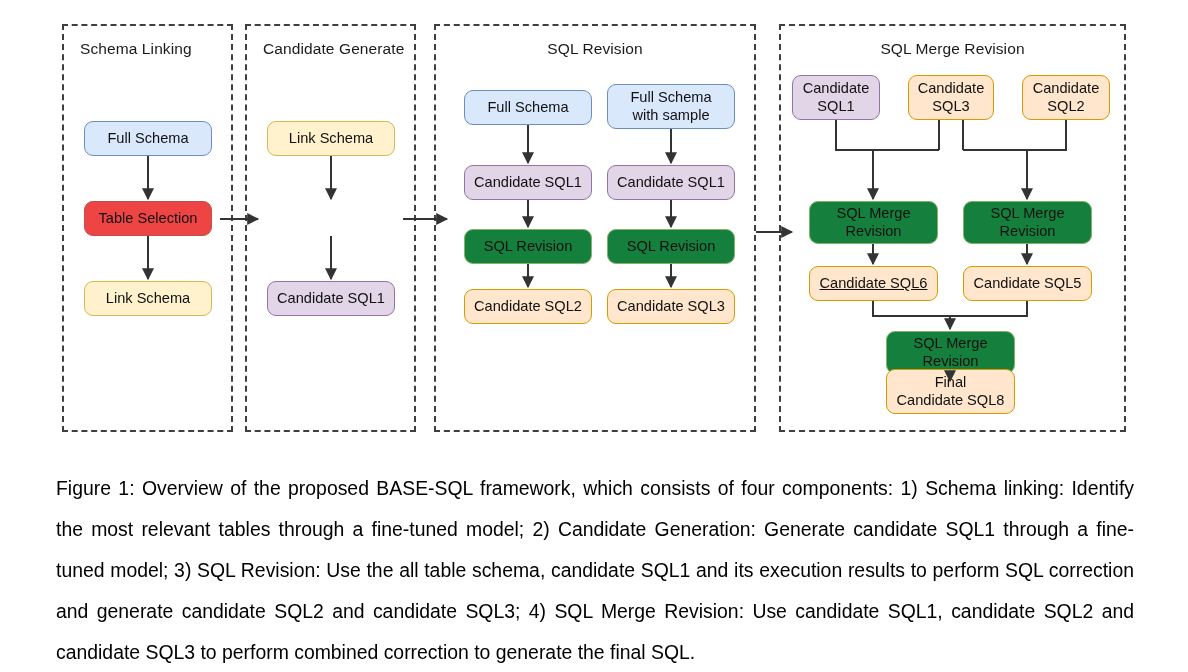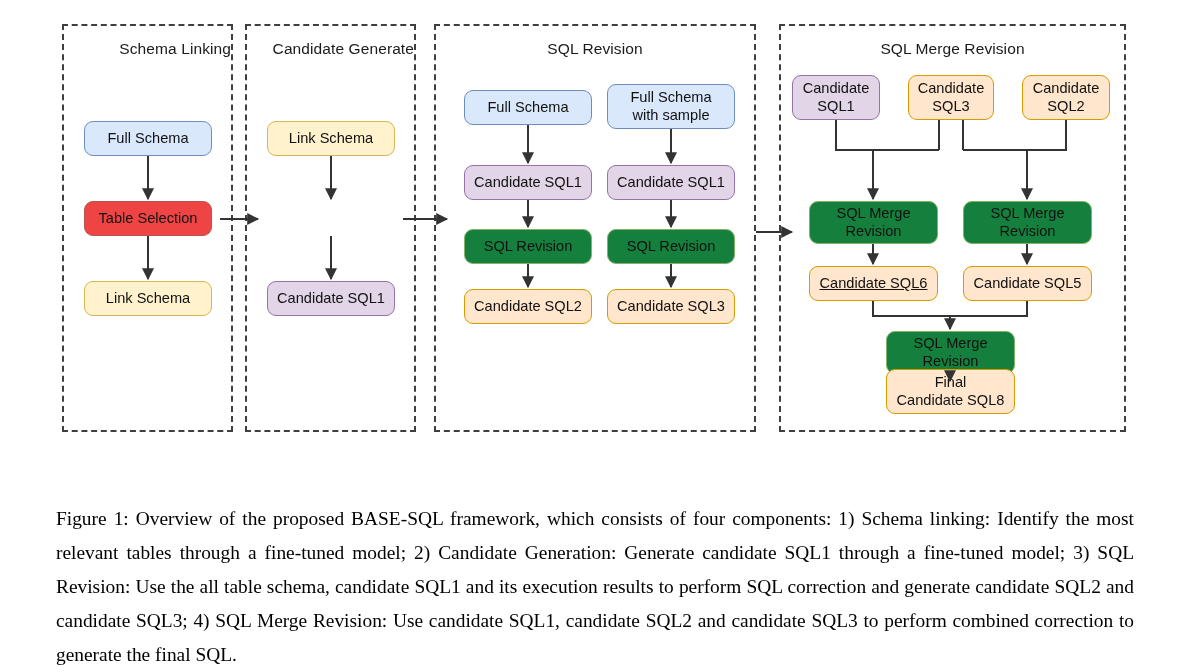--- a/index.html
+++ b/index.html
@@ -34,21 +34,21 @@
     left: 0;
     top: 14px;
     width: 100%;
     text-align: center;
     font-size: 15.5px;
     color: #1a1a1a;
     letter-spacing: .1px;
     white-space: nowrap;
   }
   .panel-title.left {
-    text-align: right;
+    text-align: left;
     padding-left: 16px;
     box-sizing: border-box;
   }
 
   
   .node {
     position: absolute;
     box-sizing: border-box;
     border-width: 1.6px;
     border-style: solid;
@@ -75,25 +75,25 @@
     left: 0; top: 0;
     width: 1188px;
     height: 460px;
     pointer-events: none;
   }
 
   
   #caption {
     position: absolute;
     left: 56px;
-    top: 502px;
+    top: 468px;
     width: 1078px;
-    font-family: Liberation Serif, serif;
+    font-family: Liberation Sans, sans-serif;
     font-size: 19.4px;
-    line-height: 34px;
+    line-height: 41px;
     color: #000000;
     text-align: justify;
     text-justify: inter-word;
   }
 </style>
 </head>
 <body>
 
 <div id="figure">
 

